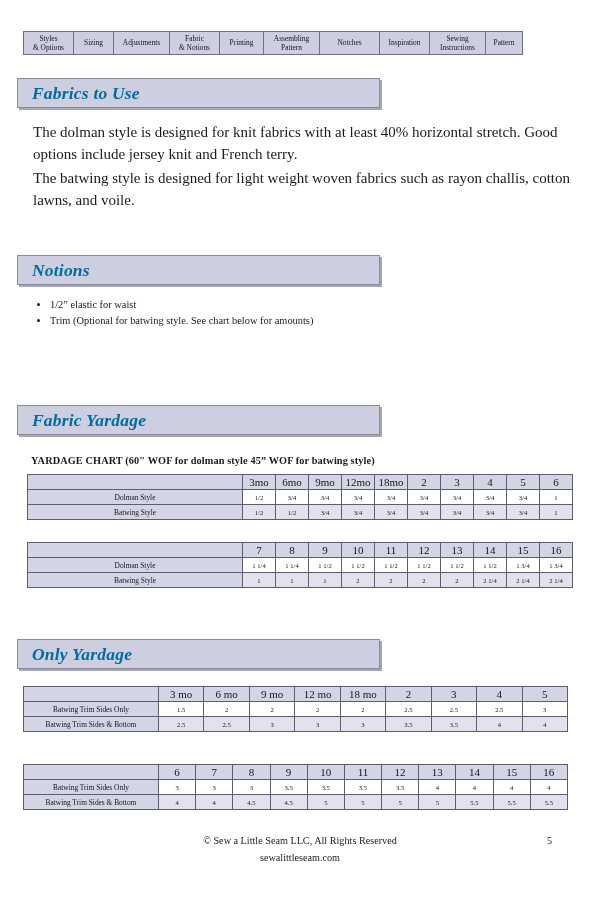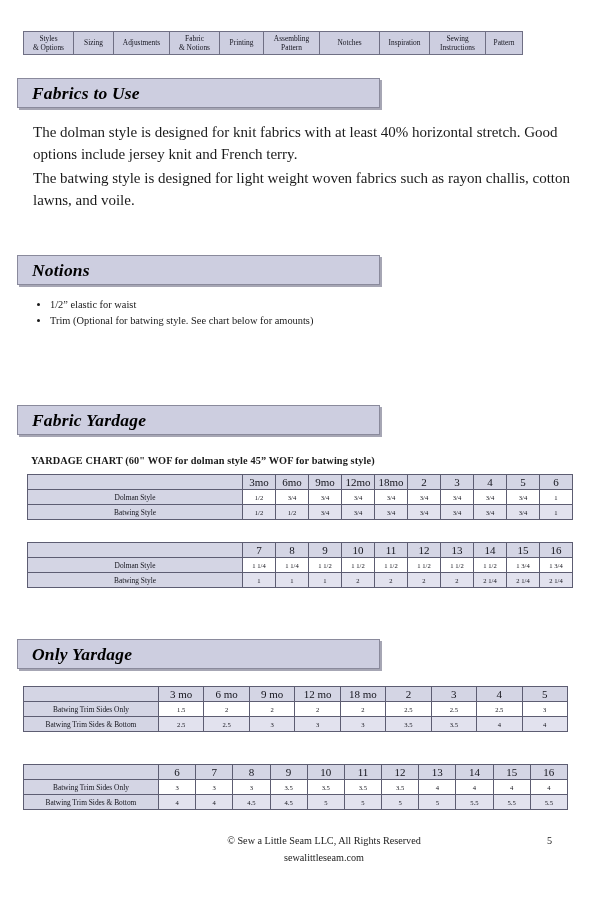--- a/index.html
+++ b/index.html
@@ -13,21 +13,20 @@
     font-family: "Liberation Serif", "DejaVu Serif", serif;
     color: #1a1a1a;
     overflow: hidden;
     position: relative;
   }
   .page {
     width: 600px;
     height: 900px;
     position: relative;
     box-sizing: border-box;
-    padding-left: 24px;
   }
 
   
   .tabbar {
     position: absolute;
     top: 31px;
     left: 23px;
     width: 554px;
     display: flex;
     align-items: stretch;
@@ -63,21 +62,21 @@
     box-sizing: border-box;
     display: flex;
     align-items: center;
   }
   .sec-bar span {
     font-family: "Liberation Serif", serif;
     font-style: italic;
     font-weight: bold;
     font-size: 17.5px;
     padding-left: 14px;
-    color: #000000;
+    color: #0369a1;
     letter-spacing: 0.2px;
   }
 
   
   .para {
     position: absolute;
     font-size: 15px;
     line-height: 1.45;
     color: #1a1a1a;
     left: 33px;

